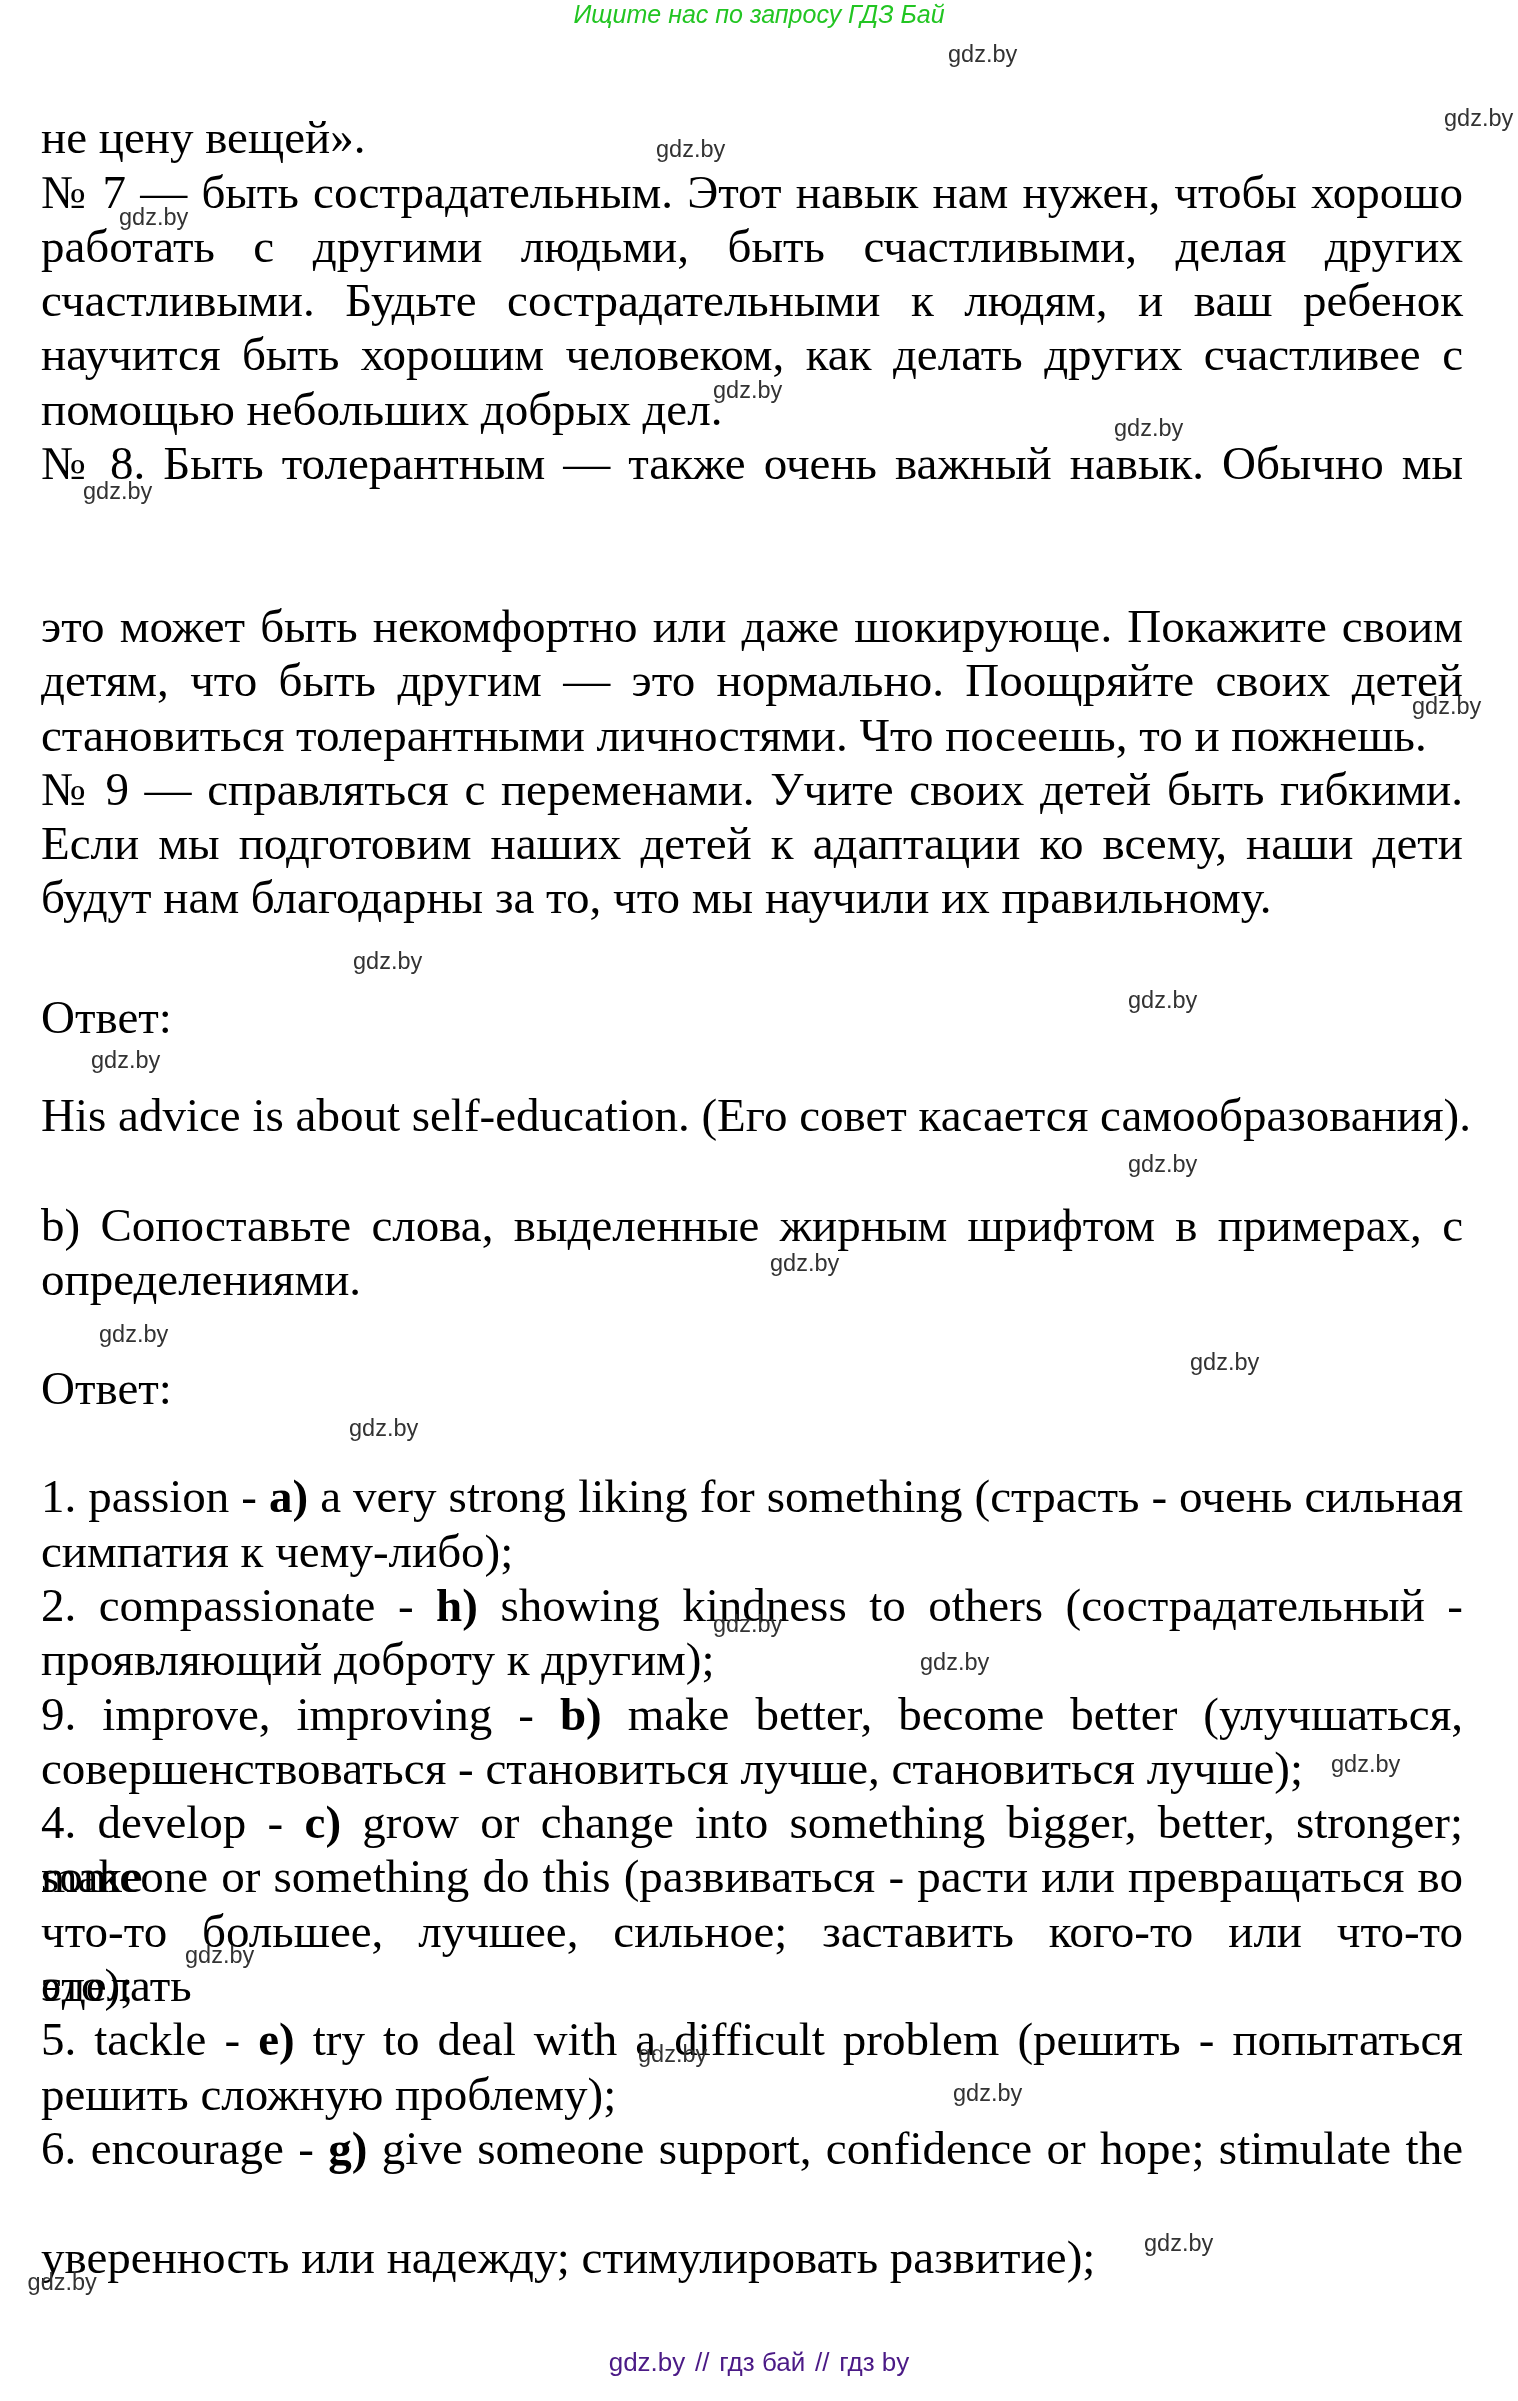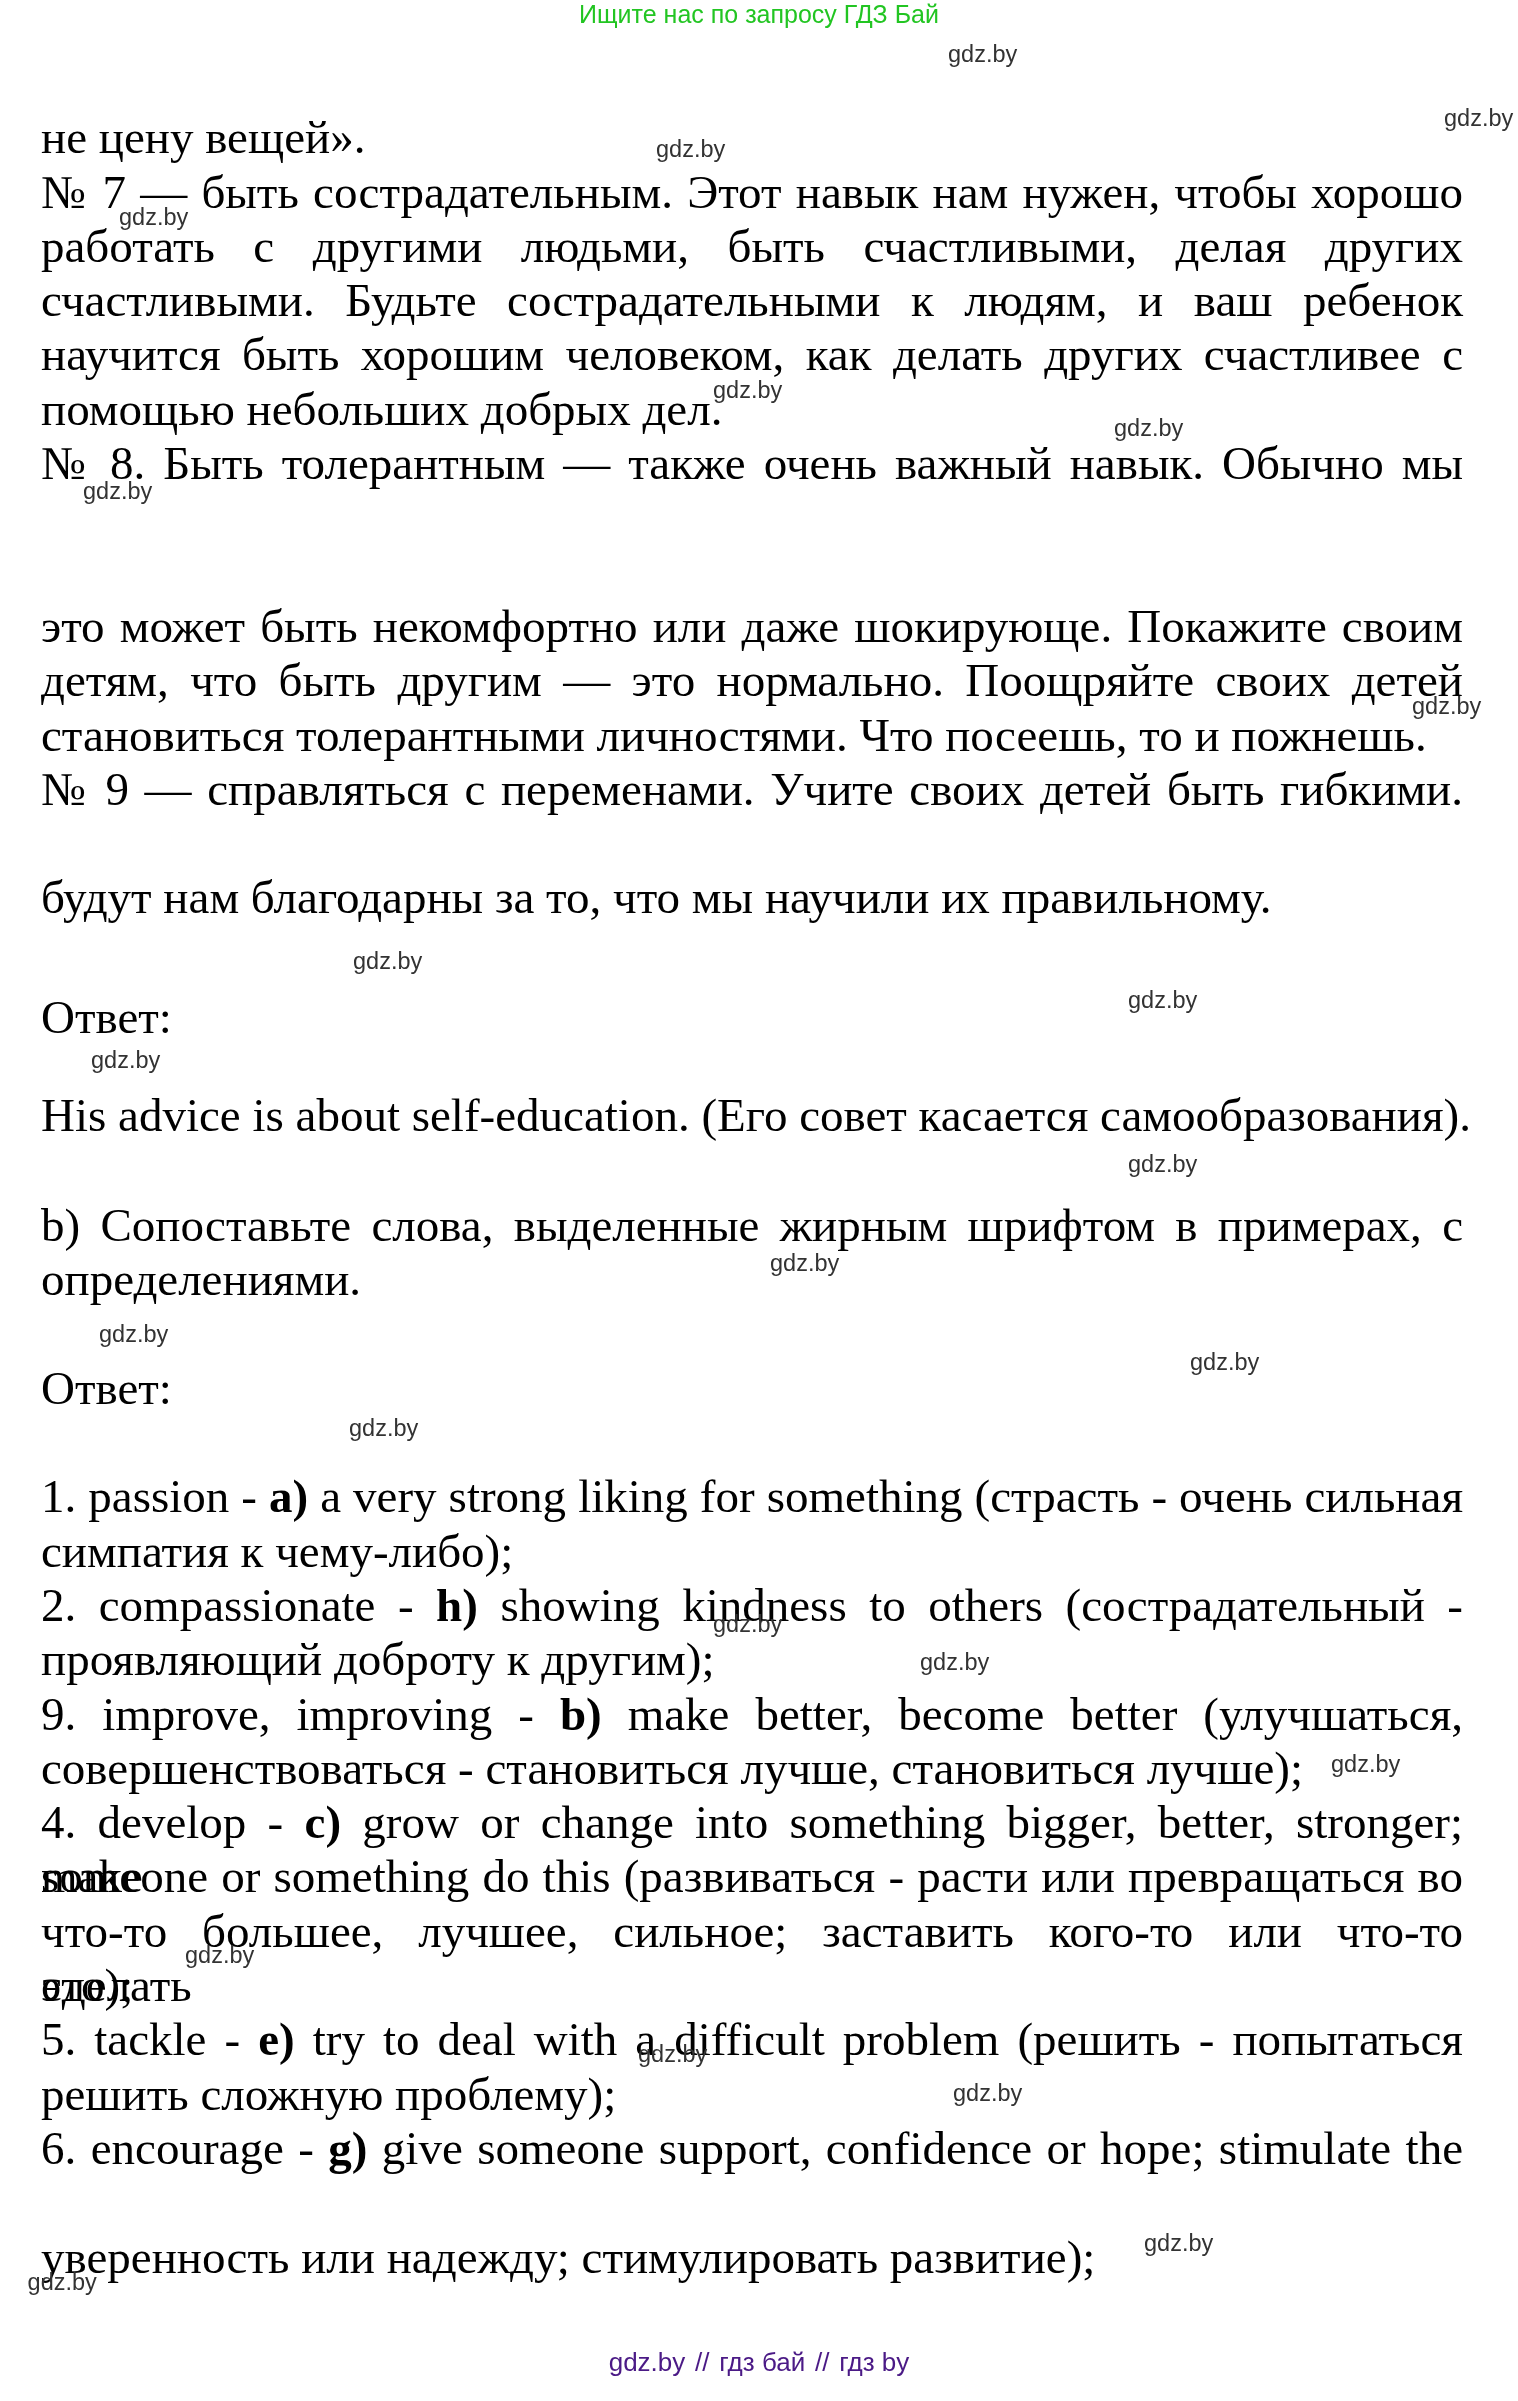--- a/index.html
+++ b/index.html
@@ -1,21 +1,21 @@
 <!DOCTYPE html>
 <html style="font-size:13px"><head>
 <meta charset="utf-8">
 <style>
   html, body { margin: 0; padding: 0; background: #ffffff; }
   body { width: 1518px; height: 2401px; position: relative; overflow: hidden; }
   .page { position: absolute; left: 0; top: 0; width: 1518px; height: 2401px; background: #fff; }
   .header-link {
     position: absolute; left: 0; top: 0; width: 1518px; text-align: center;
     font-family: "Liberation Sans", sans-serif; font-size: 25px; line-height: 29px;
-    color: #22c522; text-decoration: none;
+    color: #22c522; text-decoration: none; font-style: italic;
   }
   .line {
     position: absolute; left: 41px; width: 1422px;
     font-family: "Liberation Serif", serif; font-size: 47px; line-height: 54px;
     color: #000; white-space: nowrap; overflow: visible;
   }
   .line.j { text-align: justify; text-align-last: justify; white-space: normal; }
   .line.l { text-align: left; }
   .line b { font-weight: bold; }
   .wm {
@@ -40,20 +40,21 @@
   <div class="line j" style="top:165px">№ 7 — быть сострадательным. Этот навык нам нужен, чтобы хорошо</div>
   <div class="line j" style="top:219px">работать с другими людьми, быть счастливыми, делая других</div>
   <div class="line j" style="top:273px">счастливыми. Будьте сострадательными к людям, и ваш ребенок</div>
   <div class="line j" style="top:327px">научится быть хорошим человеком, как делать других счастливее с</div>
   <div class="line l" style="top:382px">помощью небольших добрых дел.</div>
   <div class="line j" style="top:436px">№ 8. Быть толерантным — также очень важный навык. Обычно мы</div>
   <div class="line j" style="top:653px">детям, что быть другим — это нормально. Поощряйте своих детей</div>
   <div class="line j" style="top:599px">это может быть некомфортно или даже шокирующе. Покажите своим</div>
   <div class="line l" style="top:708px">становиться толерантными личностями. Что посеешь, то и пожнешь.</div>
   <div class="line j" style="top:762px">№ 9 — справляться с переменами. Учите своих детей быть гибкими.</div>
+  <div class="line j" style="top:816px">Если мы подготовим наших детей к адаптации ко всему, наши дети</div>
   <div class="line l" style="top:870px">будут нам благодарны за то, что мы научили их правильному.</div>
 
   <div class="line l" style="top:990px">Ответ:</div>
   <div class="line l" style="top:1088px">His advice is about self-education. (Его совет касается самообразования).</div>
 
   <div class="line l" style="top:1252px">определениями.</div>
   <div class="line j" style="top:1198px">b) Сопоставьте слова, выделенные жирным шрифтом в примерах, с</div>
 
   <div class="line l" style="top:1361px">Ответ:</div>
 

